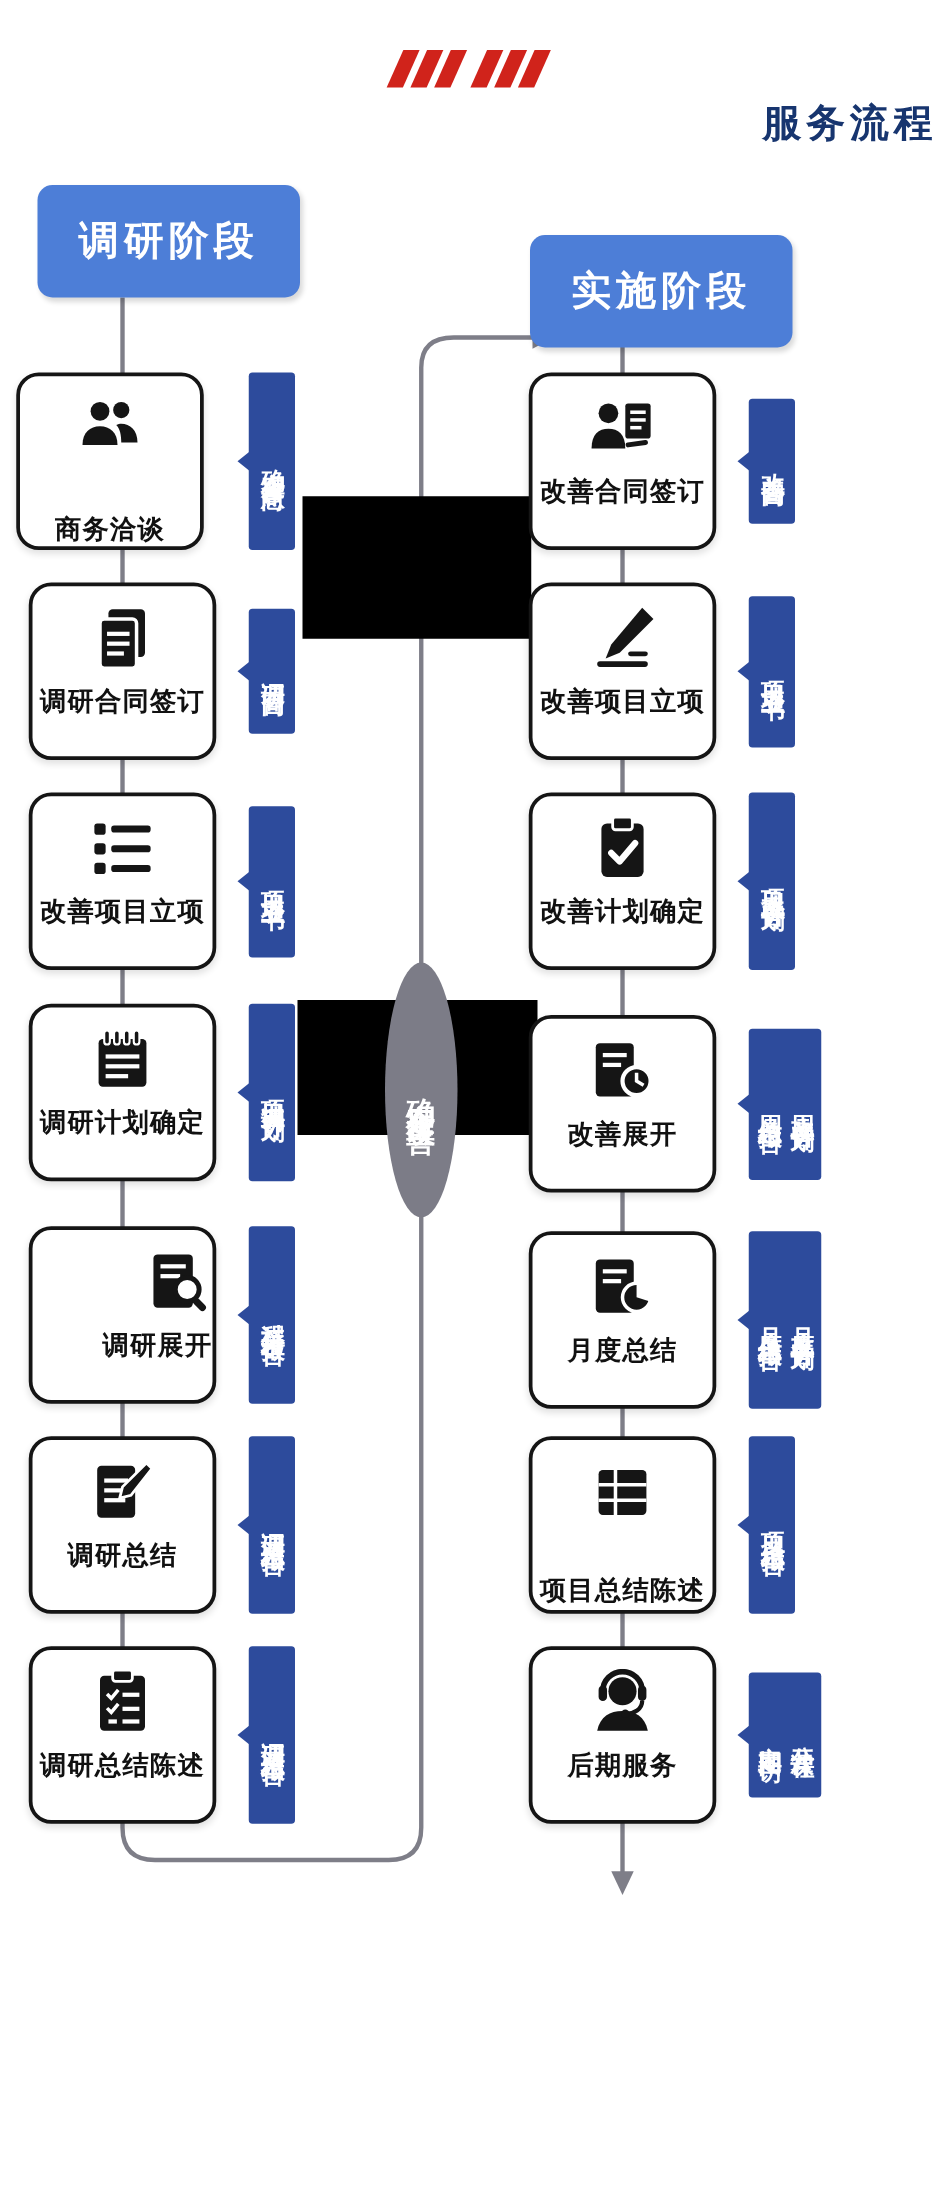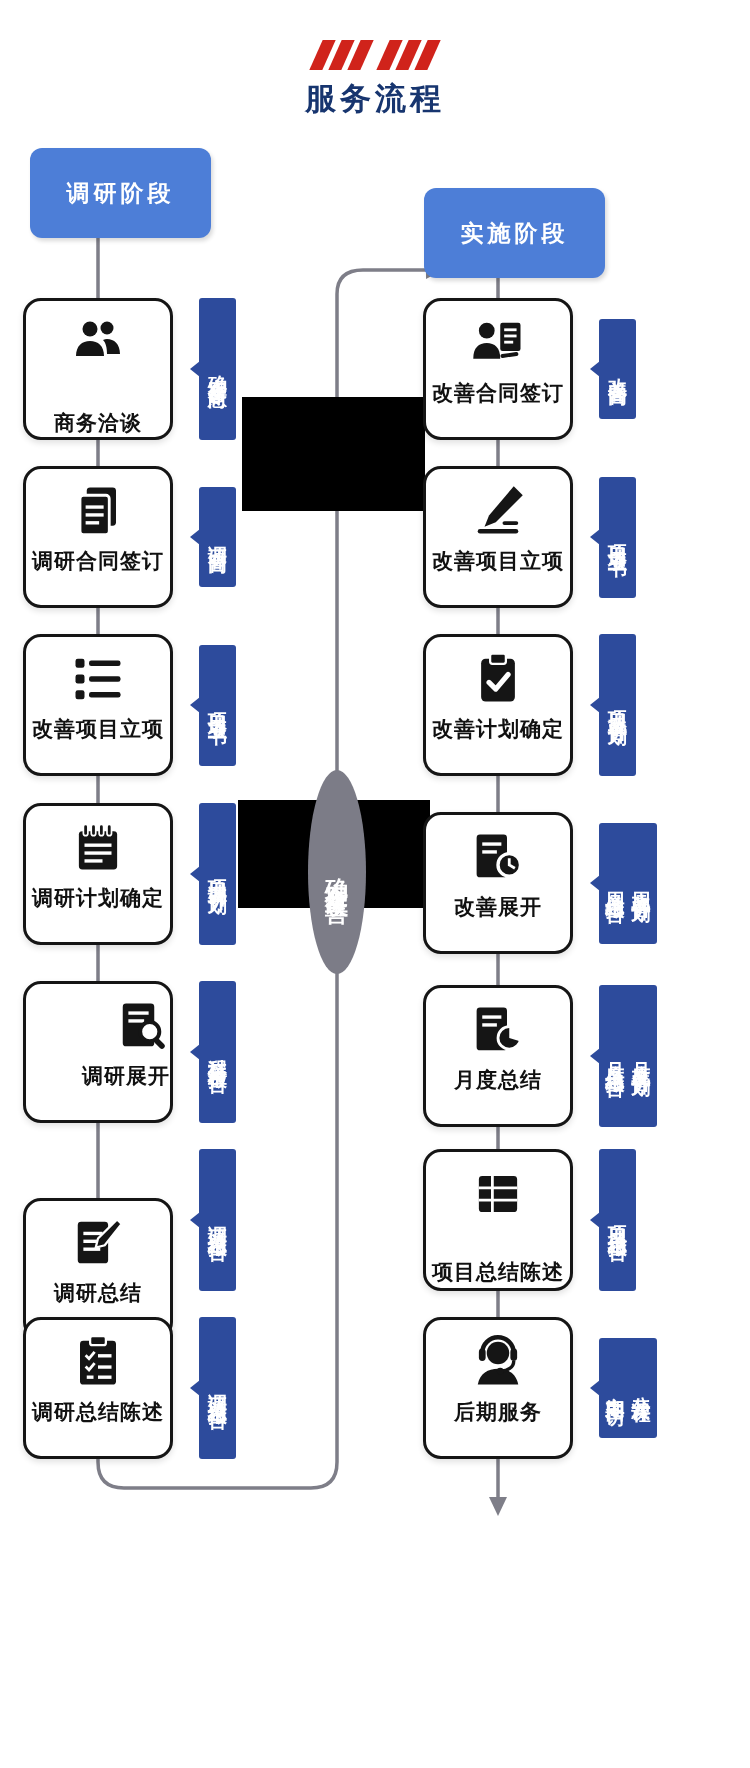--- a/index.html
+++ b/index.html
@@ -22,27 +22,27 @@
   .connectors path{stroke:var(--line-gray);stroke-width:3.5;fill:none;}
   .connectors polygon{fill:var(--line-gray);}
   
   .black-bar{position:absolute;background:var(--bar-black);z-index:2;}
   .bar-top{left:242px;top:397px;width:183px;height:114px;}
   .bar-mid{left:238px;top:800px;width:192px;height:108px;}
   
   .header-title{position:absolute;top:40px;left:0;width:100%;z-index:3;text-align:center;}
   .title-row{display:flex;align-items:center;justify-content:center;gap:16px;}
   .title-line1,.title-line2{font-size:31px;font-weight:bold;color:var(--title-navy);letter-spacing:1px;}
-  .title-line2{margin-top:8px;letter-spacing:4px;}
+  .title-line2{margin-top:8px;letter-spacing:4px;text-align:right;}
   .slashes{display:flex;gap:6px;}
   .slash{width:13px;height:30px;background:var(--accent-red);transform:skewX(-24deg);}
   
   .phase-header{
-    position:absolute;width:181px;height:90px;background:var(--phase-blue);
-    border-radius:12px;color:#fff;font-size:23px;font-weight:bold;letter-spacing:4px;
+    position:absolute;width:210px;height:90px;background:var(--phase-blue);
+    border-radius:12px;color:#fff;font-size:32px;font-weight:bold;letter-spacing:4px;
     display:flex;align-items:center;justify-content:center;z-index:3;
     box-shadow:2px 3px 4px rgba(0,0,0,0.15);
   }
   .phase-left{left:30px;top:148px;}
   .phase-right{left:424px;top:148px;margin-top:40px;}
   
   .flow-step{
     position:absolute;width:150px;height:142px;background:#fff;
     border:3px solid var(--box-border);border-radius:18px;box-sizing:border-box;
     display:flex;flex-direction:column;align-items:center;z-index:3;
@@ -207,21 +207,21 @@
         <span class="slash"></span>
       </span>
     </div>
     <div class="title-line2">服务流程</div>
   </div>
 
   <div class="phase-header phase-left">调研阶段</div>
   <div class="phase-header phase-right">实施阶段</div>
 
   <div id="steps-left">
-      <div class="flow-step" style="left: 23px; top: 298px; gap: 36px;">
+      <div class="flow-step" style="left: 13px; top: 298px; gap: 36px;">
         <svg class="step-icon">
           <use href="#people-icon"></use>
         </svg>
         <div class="step-label">商务洽谈</div>
       </div>
       <div class="tag" style="left: 199px; top: 298px; width: 37px; height: 142px;">
         <span class="tag-arrow"></span>
         <span class="tag-text">确定合作意向</span>
       </div>
       <div class="flow-step" style="left: 23px; top: 466px;">
@@ -257,21 +257,21 @@
       <div class="flow-step" style="left: 23px; top: 981px; align-items: flex-end;">
         <svg class="step-icon">
           <use href="#search-doc-icon"></use>
         </svg>
         <div class="step-label">调研展开</div>
       </div>
       <div class="tag" style="left: 199px; top: 981px; width: 37px; height: 142px;">
         <span class="tag-arrow"></span>
         <span class="tag-text">过程分析报告</span>
       </div>
-      <div class="flow-step" style="left: 23px; top: 1198px;">
+      <div class="flow-step" style="left: 23px; top: 1149px;">
         <svg class="step-icon">
           <use href="#edit-doc-icon"></use>
         </svg>
         <div class="step-label">调研总结</div>
       </div>
       <div class="tag" style="left: 199px; top: 1149px; width: 37px; height: 142px;">
         <span class="tag-arrow"></span>
         <span class="tag-text">调研总结报告</span>
       </div>
       <div class="flow-step" style="left: 23px; top: 1317px;">

